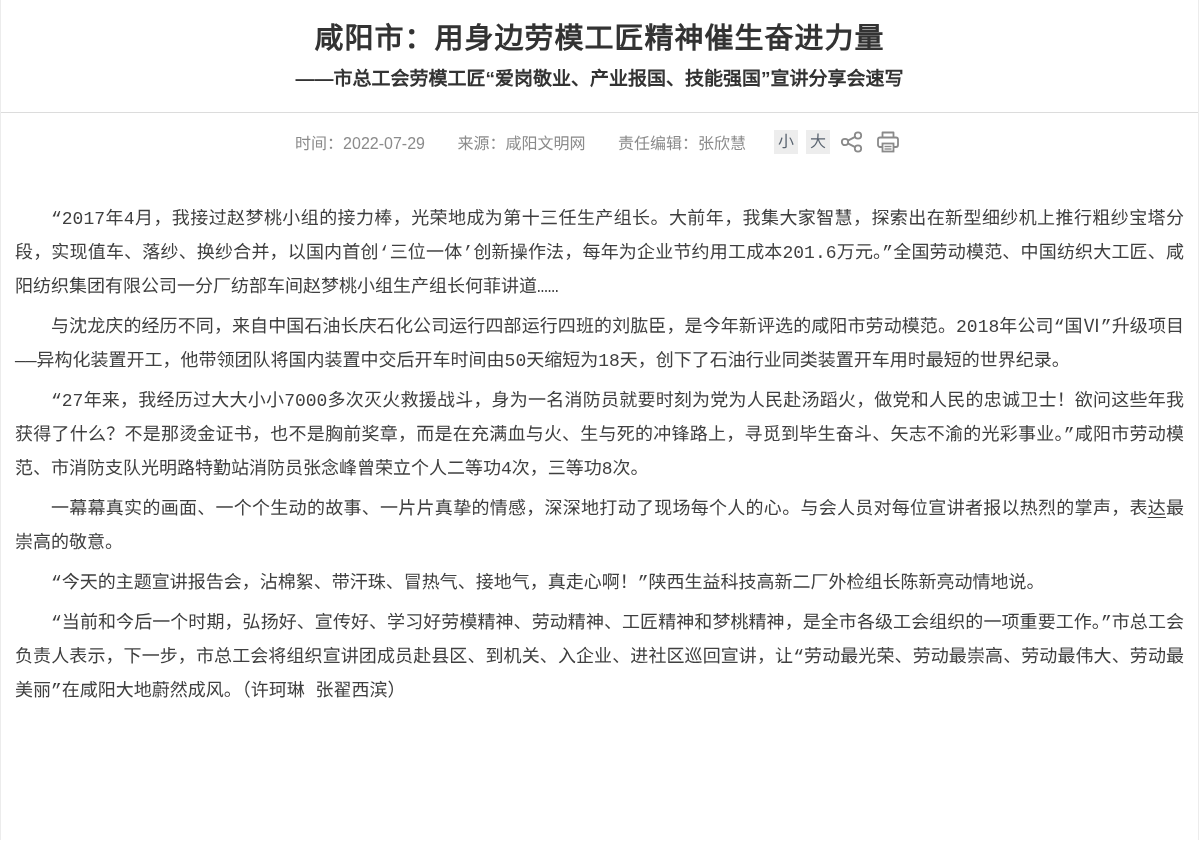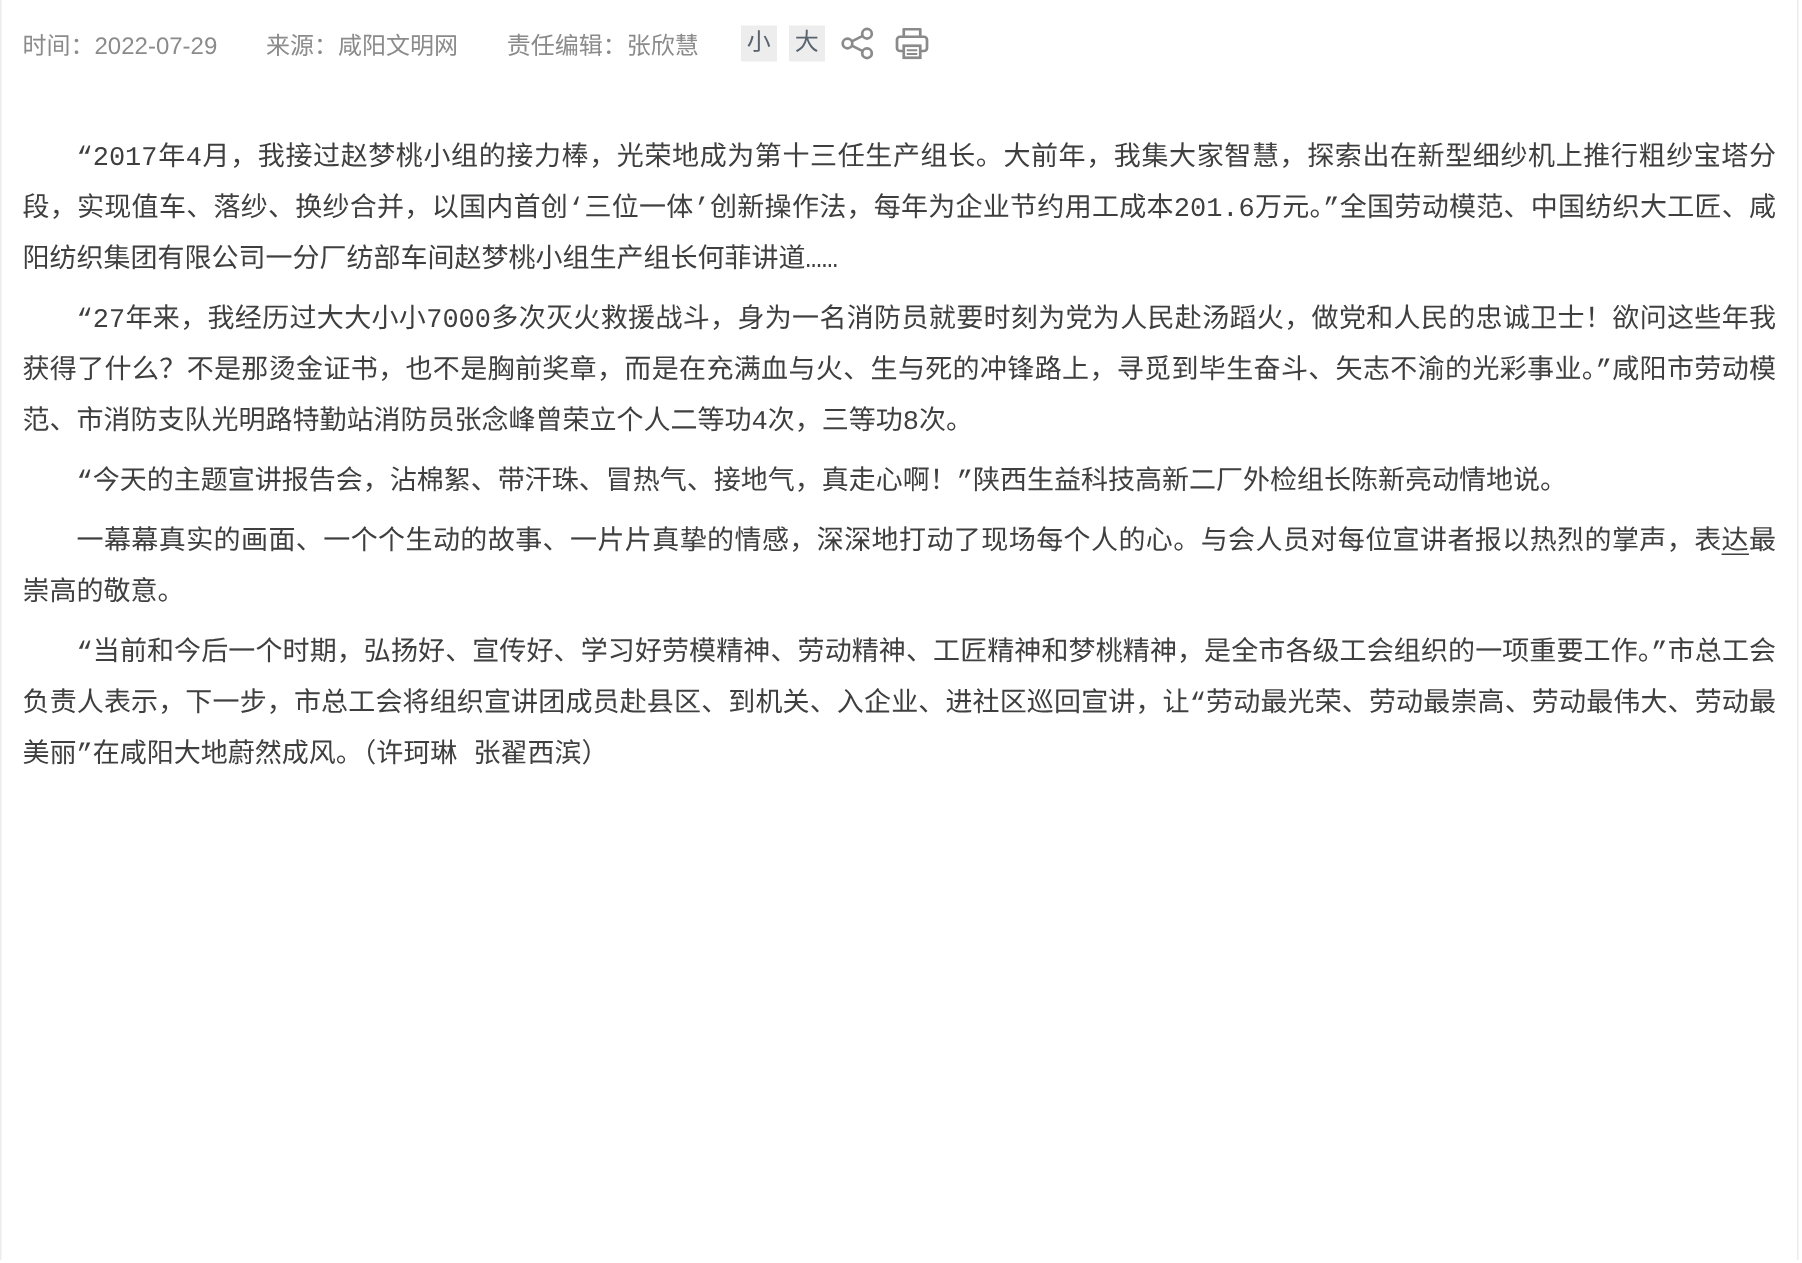--- a/index.html
+++ b/index.html
@@ -34,21 +34,21 @@
     margin: 8px 0 0 0;
     font-size: 19px;
     font-weight: bold;
     color: #333333;
     line-height: 26px;
   }
   
   .meta-bar {
     display: flex;
     align-items: center;
-    justify-content: flex-start;
+    justify-content: center;
     padding: 15px 14px 14px 14px;
   }
   .meta-left {
     font-size: 16px;
     color: #8b8b8b;
   }
   .meta-left span { margin-right: 28px; }
   .meta-right {
     display: flex;
     align-items: center;
@@ -93,20 +93,24 @@
   .kw-underline {
     text-decoration: underline;
     text-underline-offset: 3px;
   }
 </style>
 </head>
 <body>
 
 <div class="page">
 
+  <header class="article-header">
+    <h1 class="article-title">咸阳市：用身边劳模工匠精神催生奋进力量</h1>
+    <h2 class="article-subtitle">——市总工会劳模工匠“爱岗敬业、产业报国、技能强国”宣讲分享会速写</h2>
+  </header>
 
   <div class="meta-bar">
     <div class="meta-left">
       <span>时间：2022-07-29</span>
       <span>来源：咸阳文明网</span>
       <span>责任编辑：张欣慧</span>
     </div>
     <div class="meta-right">
       <button class="font-size-btn">小</button>
       <button class="font-size-btn">大</button>
@@ -126,19 +130,20 @@
           <rect x="8.5" y="15.5" width="11" height="8" fill="#ffffff"></rect>
           <line x1="10.5" y1="18.5" x2="17.5" y2="18.5" stroke-width="1.4"></line>
           <line x1="10.5" y1="21" x2="17.5" y2="21" stroke-width="1.4"></line>
         </svg>
       </span>
     </div>
   </div>
 
   <main class="article-body" id="article-body">
       <p class="para"><span>“2017年4月，我接过赵梦桃小组的接力棒，光荣地成为第十三任生产组长。大前年，我集大家智慧，探索出在新型细纱机上推行粗纱宝塔分段，实现值车、落纱、换纱合并，以国内首创‘三位一体’创新操作法，每年为企业节约用工成本201.6万元。”全国劳动模范、中国纺织大工匠、咸阳纺织集团有限公司一分厂纺部车间赵梦桃小组生产组长何菲讲道……</span></p>
+      <p class="para"><span>与沈龙庆的经历不同，来自中国石油长庆石化公司运行四部运行四班的刘肱臣，是今年新评选的咸阳市劳动模范。2018年公司“国Ⅵ”升级项目——异构化装置开工，他带领团队将国内装置中交后开车时间由50天缩短为18天，创下了石油行业同类装置开车用时最短的世界纪录。</span></p>
       <p class="para"><span>“27年来，我经历过大大小小7000多次灭火救援战斗，身为一名消防员就要时刻为党为人民赴汤蹈火，做党和人民的忠诚卫士！欲问这些年我获得了什么？不是那烫金证书，也不是胸前奖章，而是在充满血与火、生与死的冲锋路上，寻觅到毕生奋斗、矢志不渝的光彩事业。”咸阳市劳动模范、市消防支队光明路特勤站消防员张念峰曾荣立个人二等功4次，三等功8次。</span></p>
+      <p class="para"><span>一幕幕真实的画面、一个个生动的故事、一片片真挚的情感，深深地打动了现场每个人的心。与会人员对每位宣讲者报以热烈的掌声，表</span><span class="kw-underline">达</span><span>最崇高的敬意。</span></p>
       <p class="para"><span>“今天的主题宣讲报告会，沾棉絮、带汗珠、冒热气、接地气，真走心啊！”陕西生益科技高新二厂外检组长陈新亮动情地说。</span></p>
-      <p class="para"><span>一幕幕真实的画面、一个个生动的故事、一片片真挚的情感，深深地打动了现场每个人的心。与会人员对每位宣讲者报以热烈的掌声，表</span><span class="kw-underline">达</span><span>最崇高的敬意。</span></p>
       <p class="para"><span>“当前和今后一个时期，弘扬好、宣传好、学习好劳模精神、劳动精神、工匠精神和梦桃精神，是全市各级工会组织的一项重要工作。”市总工会负责人表示，下一步，市总工会将组织宣讲团成员赴县区、到机关、入企业、进社区巡回宣讲，让“劳动最光荣、劳动最崇高、劳动最伟大、劳动最美丽”在咸阳大地蔚然成风。（许珂琳 张翟西滨）</span></p>
     </main>
 
 </div>
 
 </body></html>

